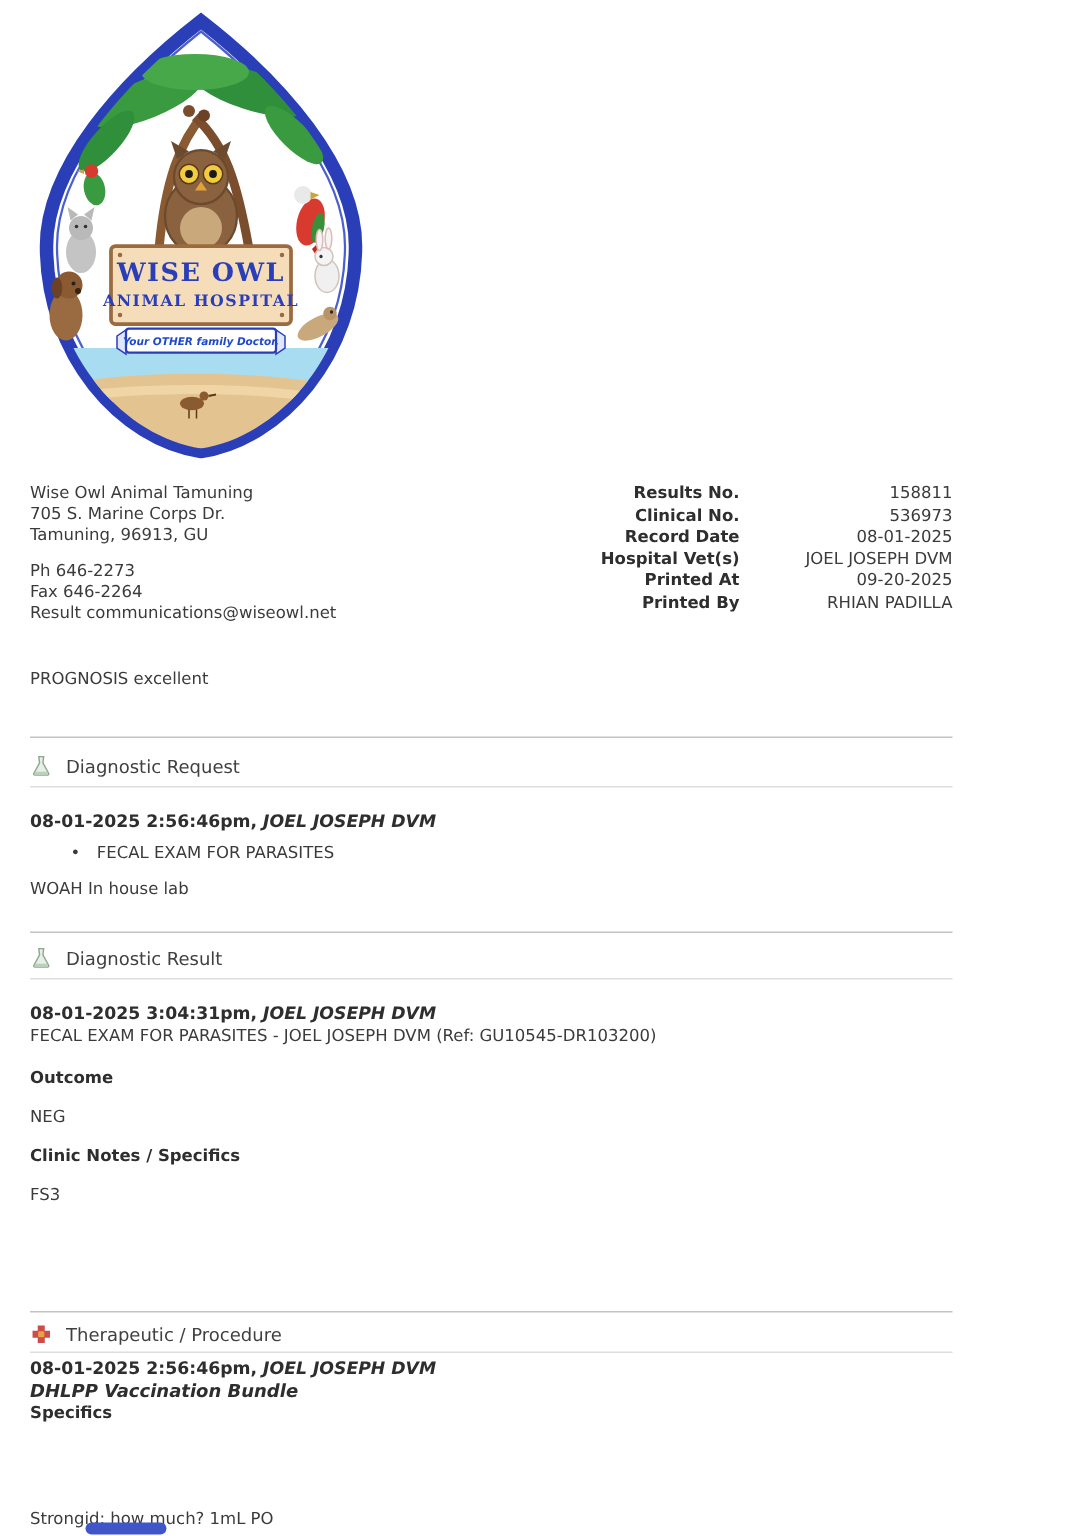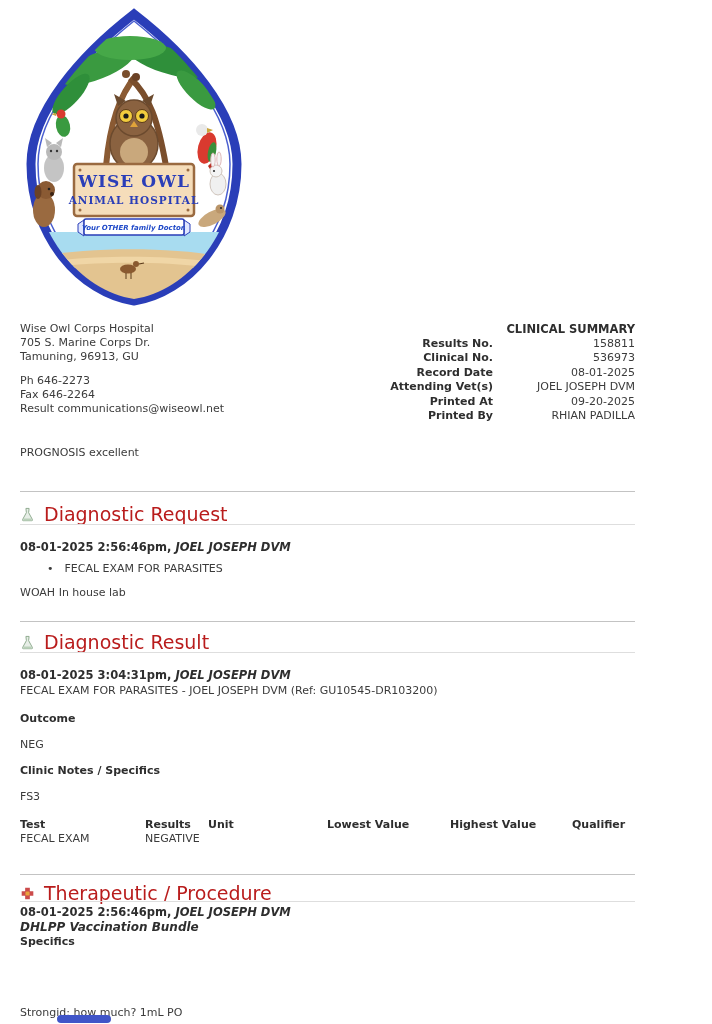--- a/index.html
+++ b/index.html
@@ -13,21 +13,21 @@
   .summary-block{position:absolute;top:322px;right:22px;width:310px;}
   .summary-title{font-size:11.5px;font-weight:bold;text-align:right;line-height:14.5px;color:#2e2e2e;}
   .summary-grid{display:grid;grid-template-columns:168px 142px;}
   .summary-label{font-size:11px;font-weight:bold;text-align:right;line-height:14.5px;color:#2e2e2e;}
   .summary-value{font-size:11px;text-align:right;line-height:14.5px;color:#3b3b3b;}
   
   .rule{position:absolute;left:20px;right:22px;height:1px;background:#c3c3c3;}
   .rule-light{position:absolute;left:20px;right:22px;height:1px;background:#dedede;}
   
   .sec-head{position:absolute;left:20px;display:flex;align-items:center;gap:9px;
-            font-size:19px;color:#b91c1c;}
+            font-size:12px;color:#404040;}
   .sec-head svg{display:block;}
   .body-text{font-size:11px;line-height:14px;}
   .ts{font-size:11.5px;font-weight:bold;color:#2e2e2e;white-space:nowrap;}
   .ts .vet{font-style:italic;}
   .bold-label{font-size:11px;font-weight:bold;color:#2e2e2e;}
   .bundle{font-size:12px;font-weight:bold;font-style:italic;color:#2e2e2e;}
   .bullet-row{position:absolute;left:47px;font-size:11px;display:flex;gap:11px;}
   .bullet-dot{font-size:11px;line-height:13px;}
   
   .rtable{position:absolute;left:20px;top:818px;width:670px;height:32px;}
@@ -148,39 +148,38 @@
       </g>
       <g>
         <ellipse cx="204" cy="212" rx="15" ry="6.5" fill="#c9a87c" transform="rotate(-28 204 212)"></ellipse>
         <circle cx="212" cy="203" r="4.5" fill="#b99468"></circle>
         <circle cx="213" cy="202" r="1.1" fill="#2a2a2a"></circle>
       </g>
     </svg>
   </div>
 
   <div class="abs" style="left:20px;top:322px;">
-    <div class="clinic-line">Wise Owl Corps Hospital</div>
+    <div class="clinic-line">Wise Owl Animal Tamuning</div>
     <div class="clinic-line">705 S. Marine Corps Dr.</div>
     <div class="clinic-line">Tamuning, 96913, GU</div>
     <div class="clinic-gap"></div>
     <div class="clinic-line">Ph 646-2273</div>
     <div class="clinic-line">Fax 646-2264</div>
     <div class="clinic-line">Result communications@wiseowl.net</div>
   </div>
 
   <div class="summary-block">
-    <div class="summary-title">CLINICAL SUMMARY</div>
     <div class="summary-grid">
       <div class="summary-label">Results No.</div>
       <div class="summary-value">158811</div>
       <div class="summary-label">Clinical No.</div>
       <div class="summary-value">536973</div>
       <div class="summary-label">Record Date</div>
       <div class="summary-value">08-01-2025</div>
-      <div class="summary-label">Attending Vet(s)</div>
+      <div class="summary-label">Hospital Vet(s)</div>
       <div class="summary-value">JOEL JOSEPH DVM</div>
       <div class="summary-label">Printed At</div>
       <div class="summary-value">09-20-2025</div>
       <div class="summary-label">Printed By</div>
       <div class="summary-value">RHIAN PADILLA</div>
     </div>
   </div>
 
   <div class="abs body-text" style="left:20px;top:446px;">PROGNOSIS excellent</div>
 
@@ -219,34 +218,20 @@
     <span class="vet">JOEL JOSEPH DVM</span>
   </div>
   <div class="abs body-text" style="left:20px;top:684px;">FECAL EXAM FOR PARASITES - JOEL JOSEPH DVM (Ref: GU10545-DR103200)</div>
 
   <div class="abs bold-label" style="left:20px;top:712px;">Outcome</div>
   <div class="abs body-text" style="left:20px;top:738px;">NEG</div>
 
   <div class="abs bold-label" style="left:20px;top:764px;">Clinic Notes / Specifics</div>
   <div class="abs body-text" style="left:20px;top:790px;">FS3</div>
 
-  <div class="rtable">
-    <span class="hdr c0">Test</span>
-    <span class="hdr c1">Results</span>
-    <span class="hdr c2">Unit</span>
-    <span class="hdr c3">Lowest Value</span>
-    <span class="hdr c4">Highest Value</span>
-    <span class="hdr c5">Qualifier</span>
-    <span class="cell c0">FECAL EXAM</span>
-    <span class="cell c1">NEGATIVE</span>
-    <span class="cell c2"></span>
-    <span class="cell c3"></span>
-    <span class="cell c4"></span>
-    <span class="cell c5"></span>
-  </div>
 
   <div class="rule" style="top:874px;"></div>
   <div class="sec-head" style="top:882px;">
     <svg width="15" height="15" viewBox="0 0 16 16">
       <path d="M5.5 1.8 h5 v3.7 h3.7 v5 h-3.7 v3.7 h-5 v-3.7 H1.8 v-5 h3.7 Z" fill="#cc4b4b"></path>
       <rect x="5.8" y="5.8" width="4.4" height="4.4" rx="1" fill="#e8a33d"></rect>
     </svg>
     <span>Therapeutic / Procedure</span>
   </div>
   <div class="rule-light" style="top:901px;"></div>

